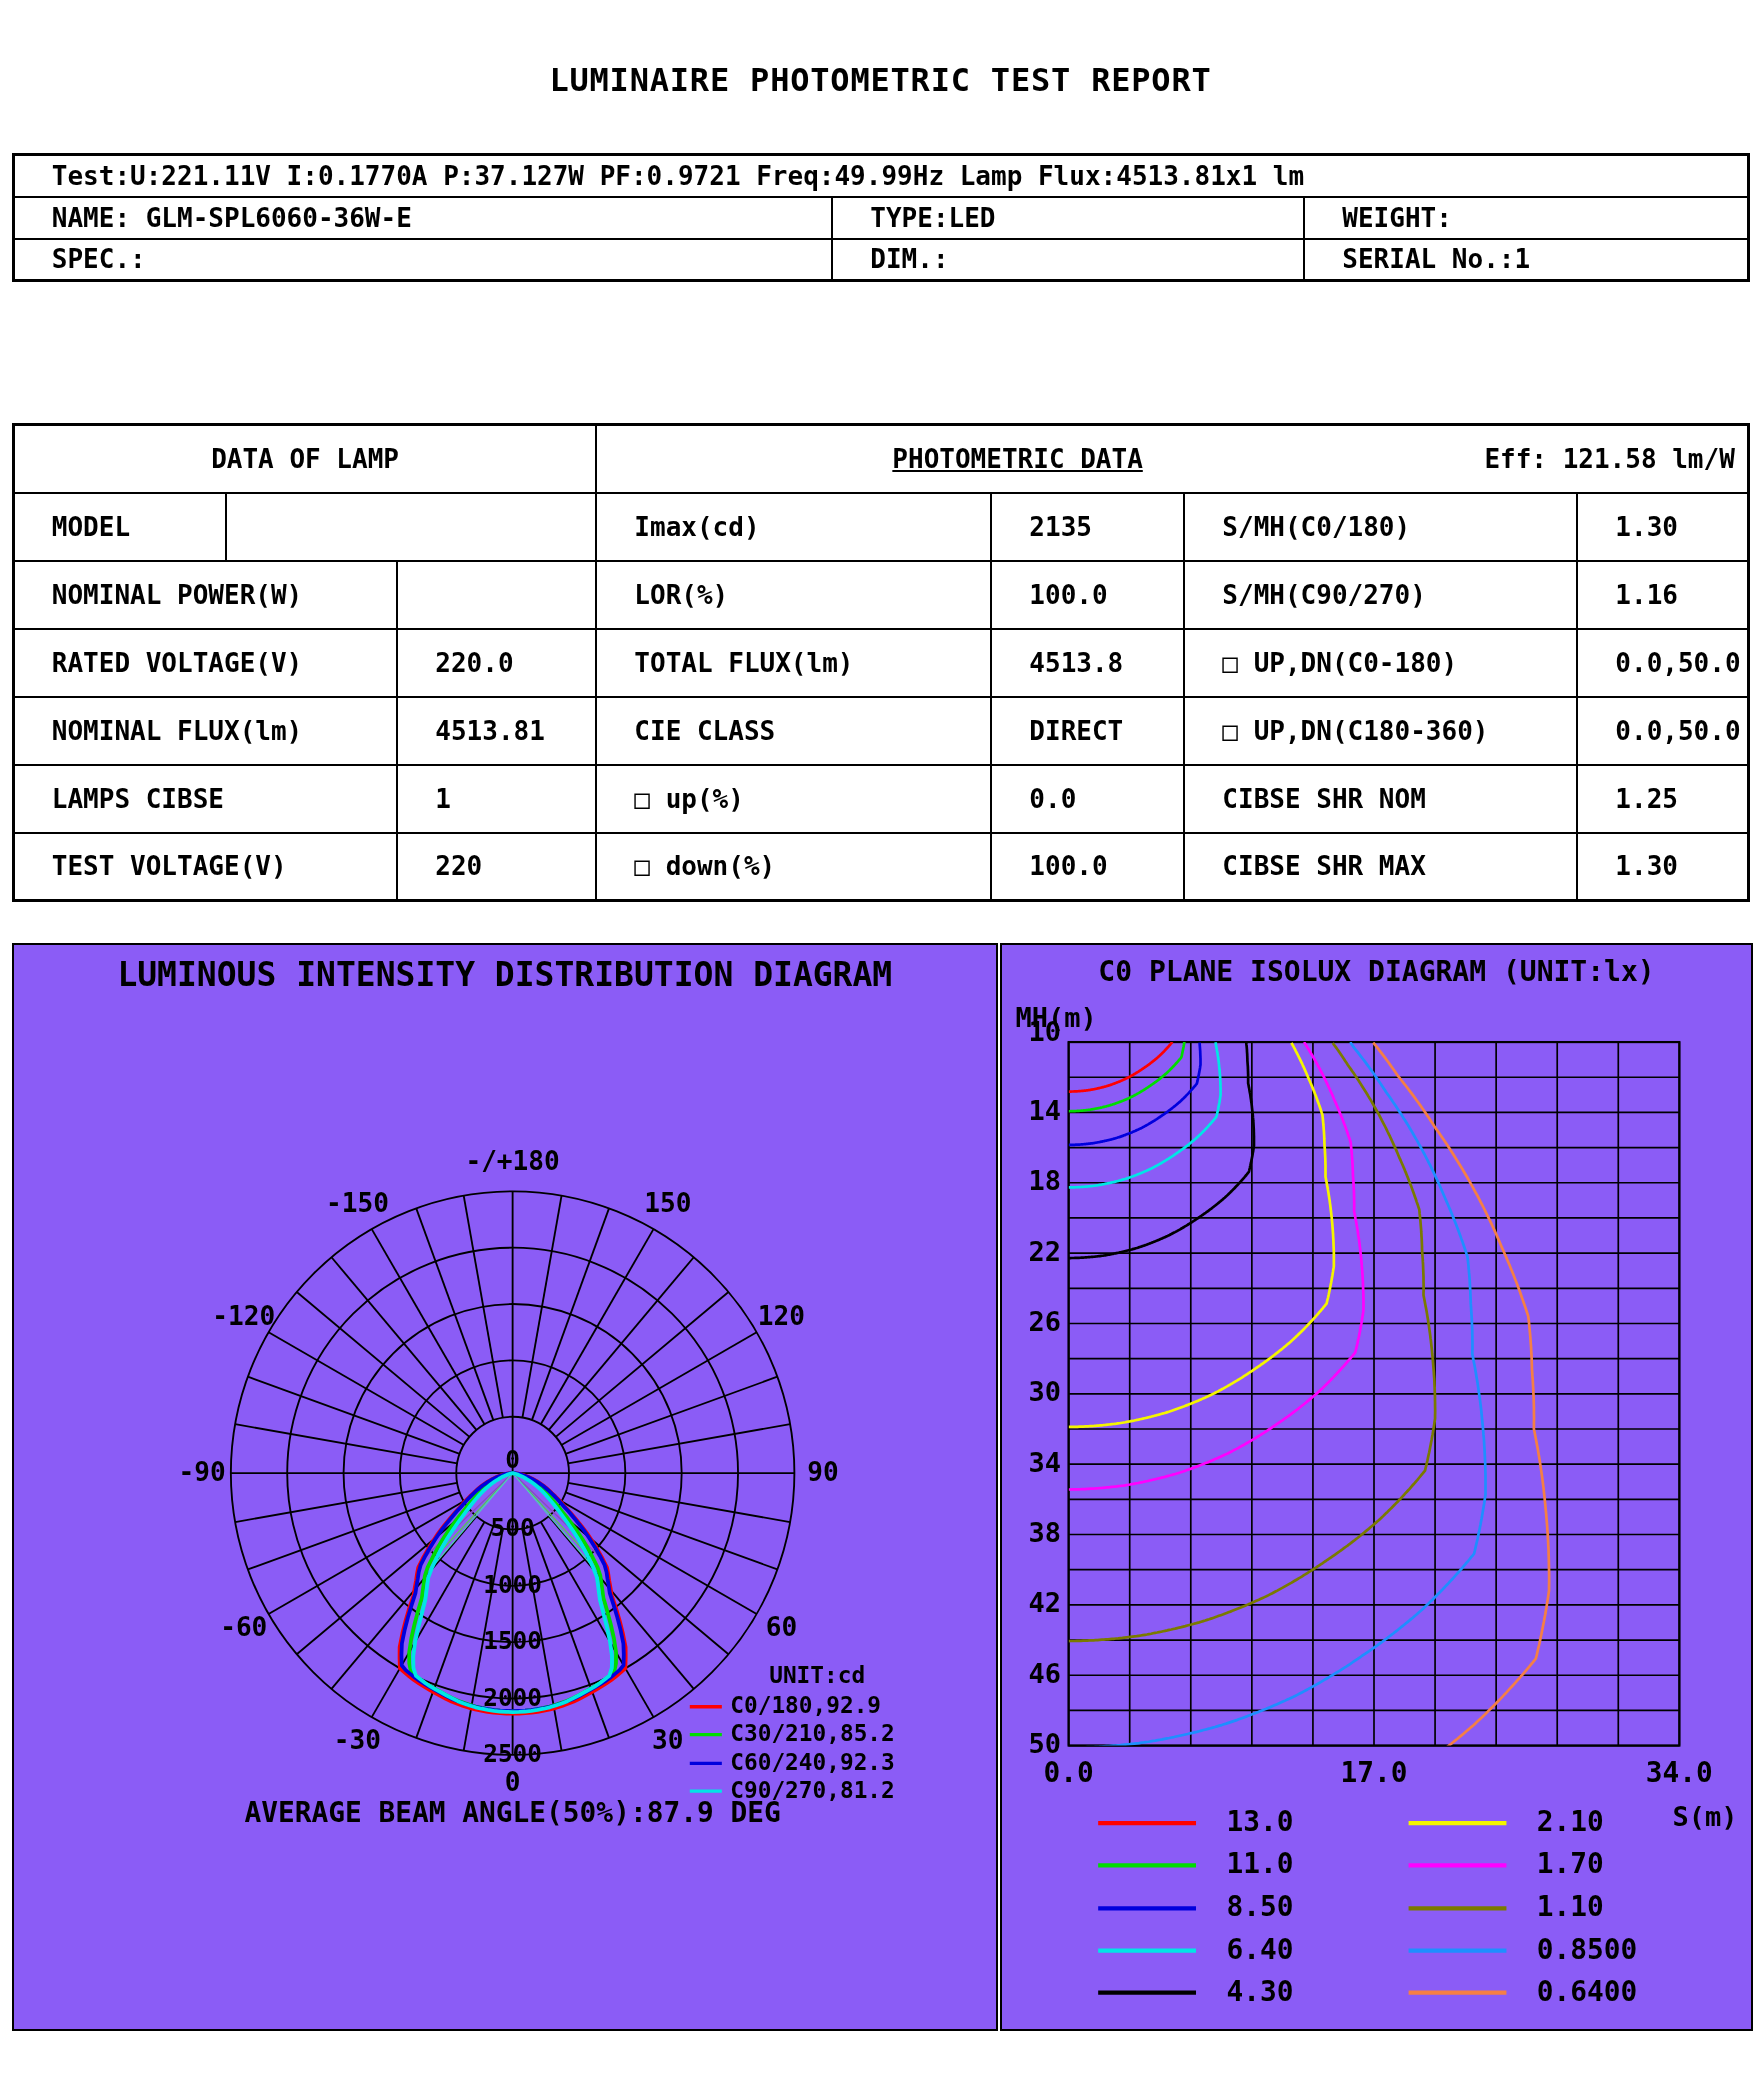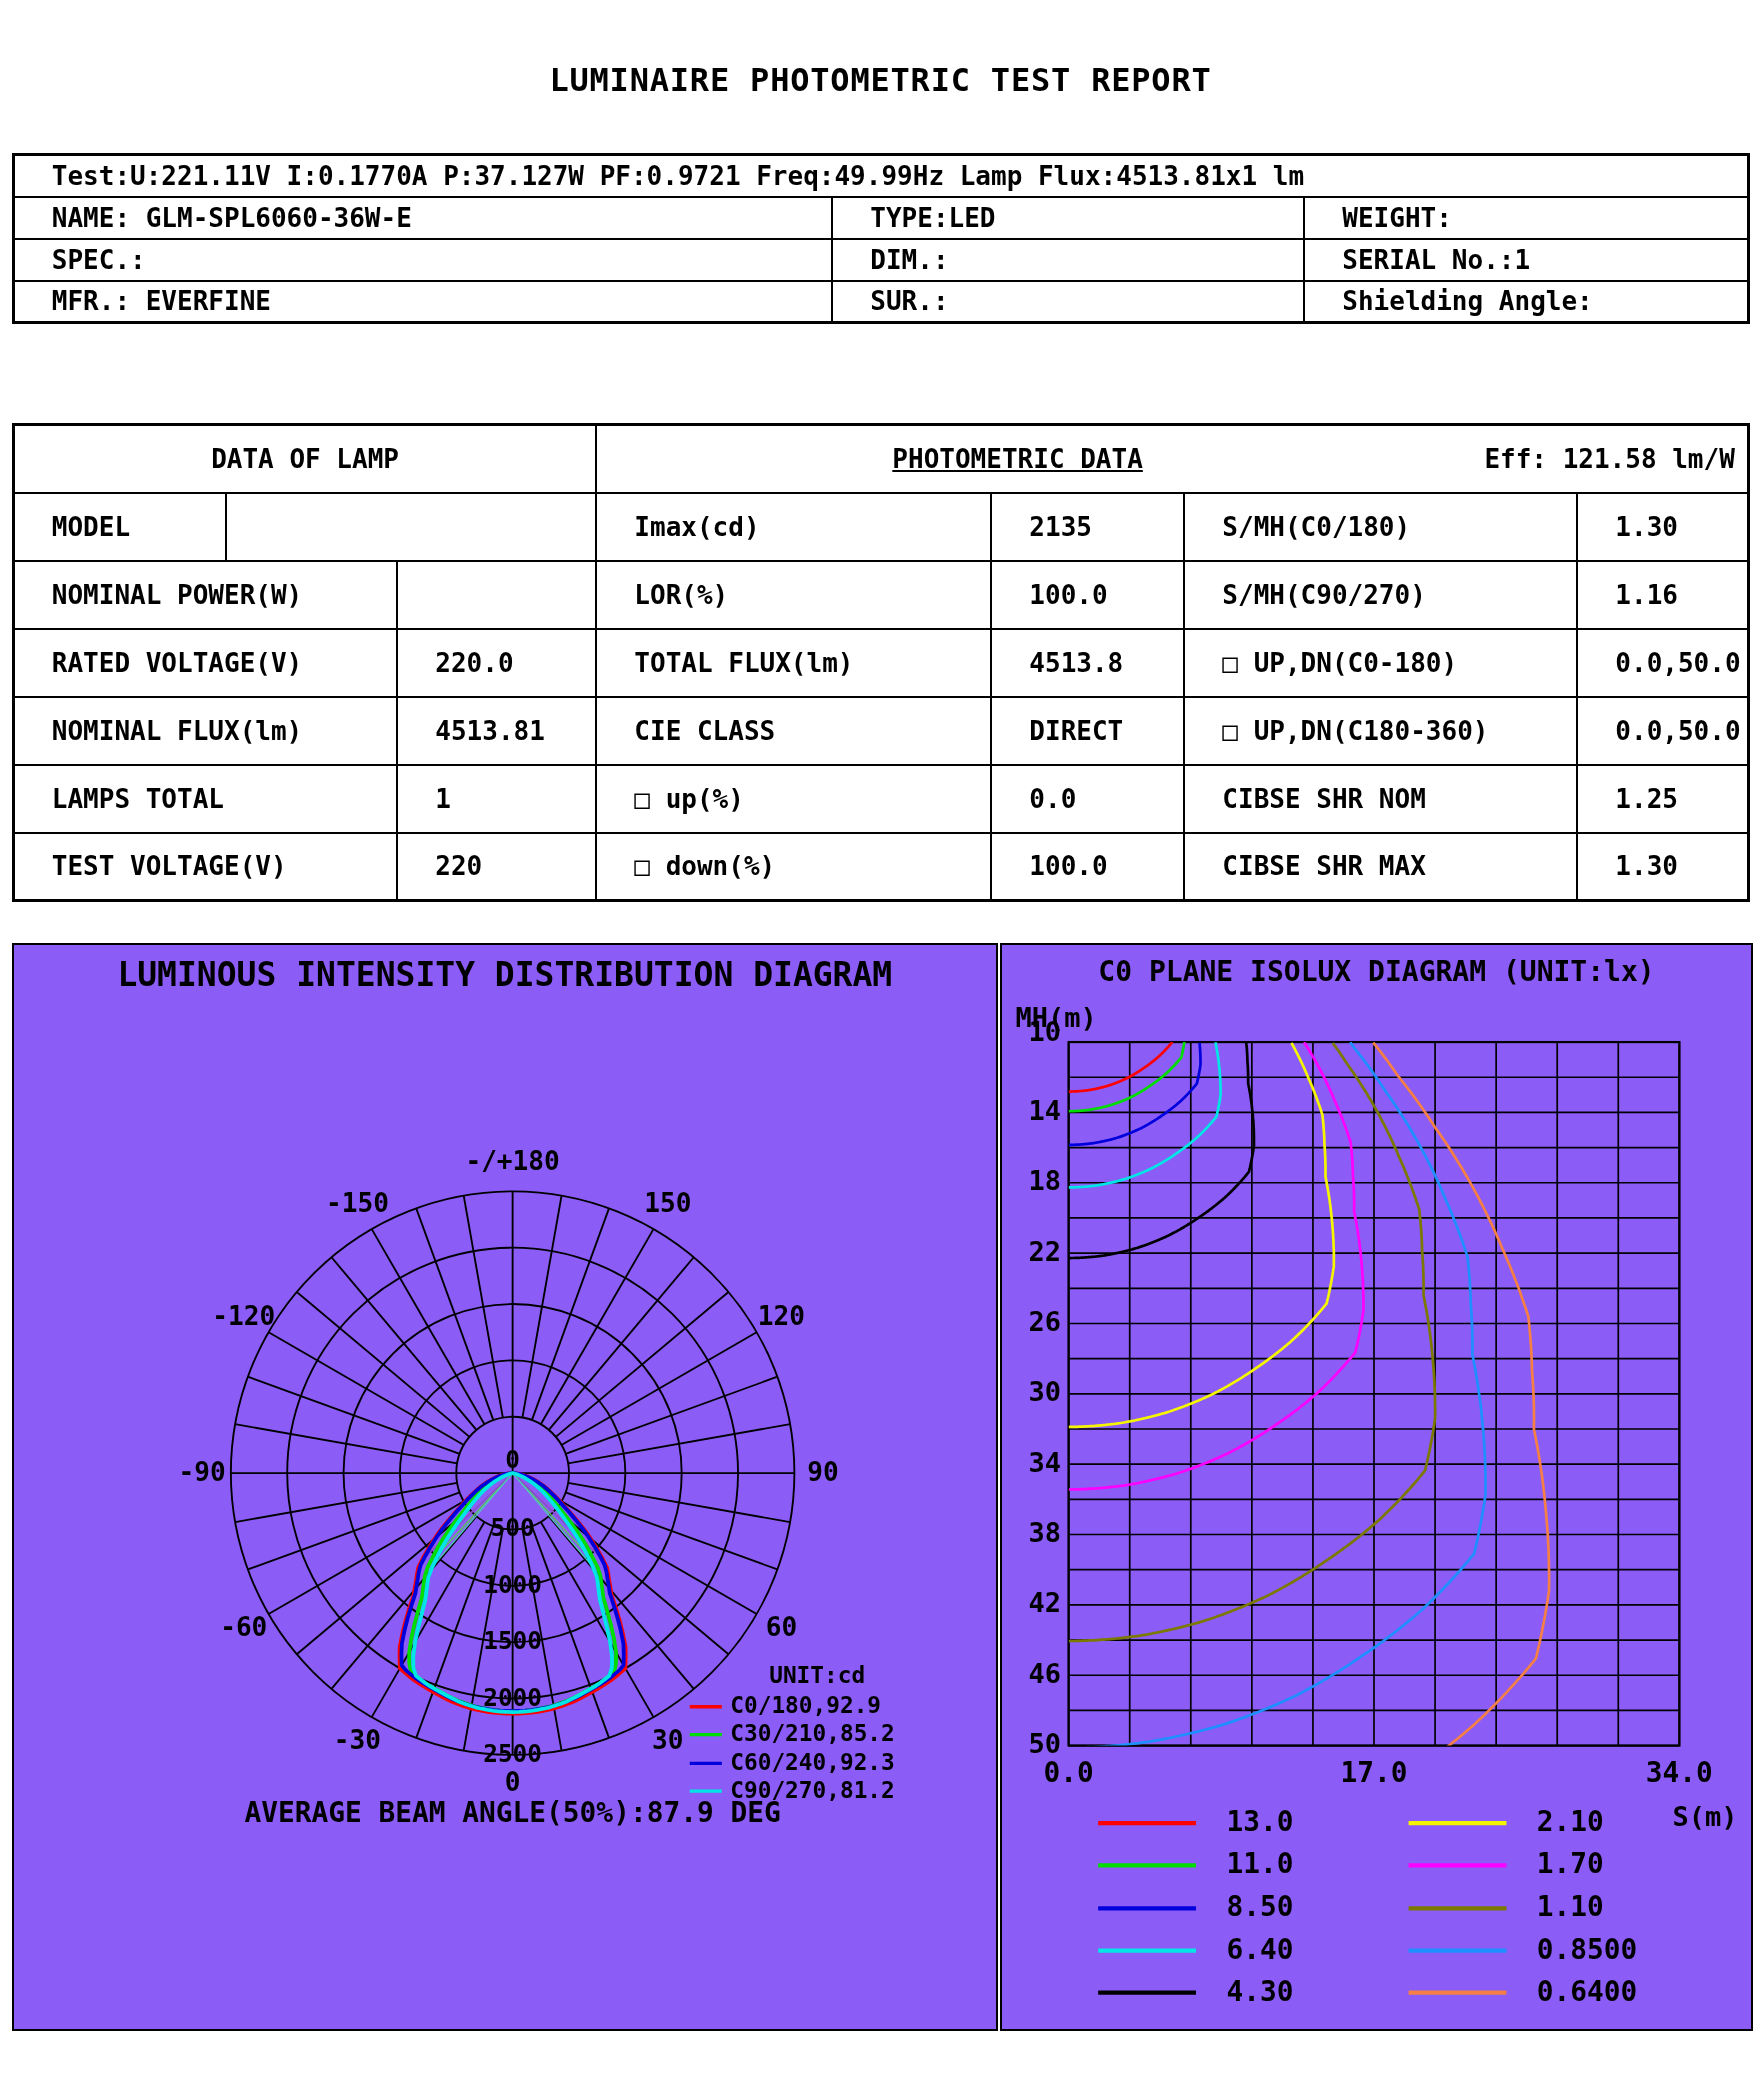--- a/index.html
+++ b/index.html
@@ -50,25 +50,20 @@
     <tr>
       <td>NAME: GLM-SPL6060-36W-E</td>
       <td>TYPE:LED</td>
       <td>WEIGHT:</td>
     </tr>
     <tr>
       <td>SPEC.:</td>
       <td>DIM.:</td>
       <td>SERIAL No.:1</td>
     </tr>
-    <tr>
-      <td>MFR.: EVERFINE</td>
-      <td>SUR.:</td>
-      <td>Shielding Angle:</td>
-    </tr>
   </tbody>
     </table>
 
   <table class="rep" id="data-table">
     <colgroup>
       <col style="width:213px">
         <col style="width:171px">
         <col style="width:199px">
       <col style="width:395px">
         <col style="width:193px">
@@ -109,21 +104,21 @@
     </tr>
     <tr>
       <td colspan="2">NOMINAL FLUX(lm)</td>
       <td>4513.81</td>
       <td>CIE CLASS</td>
       <td>DIRECT</td>
       <td>□ UP,DN(C180-360)</td>
       <td class="small-val">0.0,50.0</td>
     </tr>
     <tr>
-      <td colspan="2">LAMPS TOTAL</td>
+      <td colspan="2">LAMPS CIBSE</td>
       <td>1</td>
       <td>□ up(%)</td>
       <td>0.0</td>
       <td>CIBSE SHR NOM</td>
       <td>1.25</td>
     </tr>
     <tr>
       <td colspan="2">TEST VOLTAGE(V)</td>
       <td>220</td>
       <td>□ down(%)</td>

